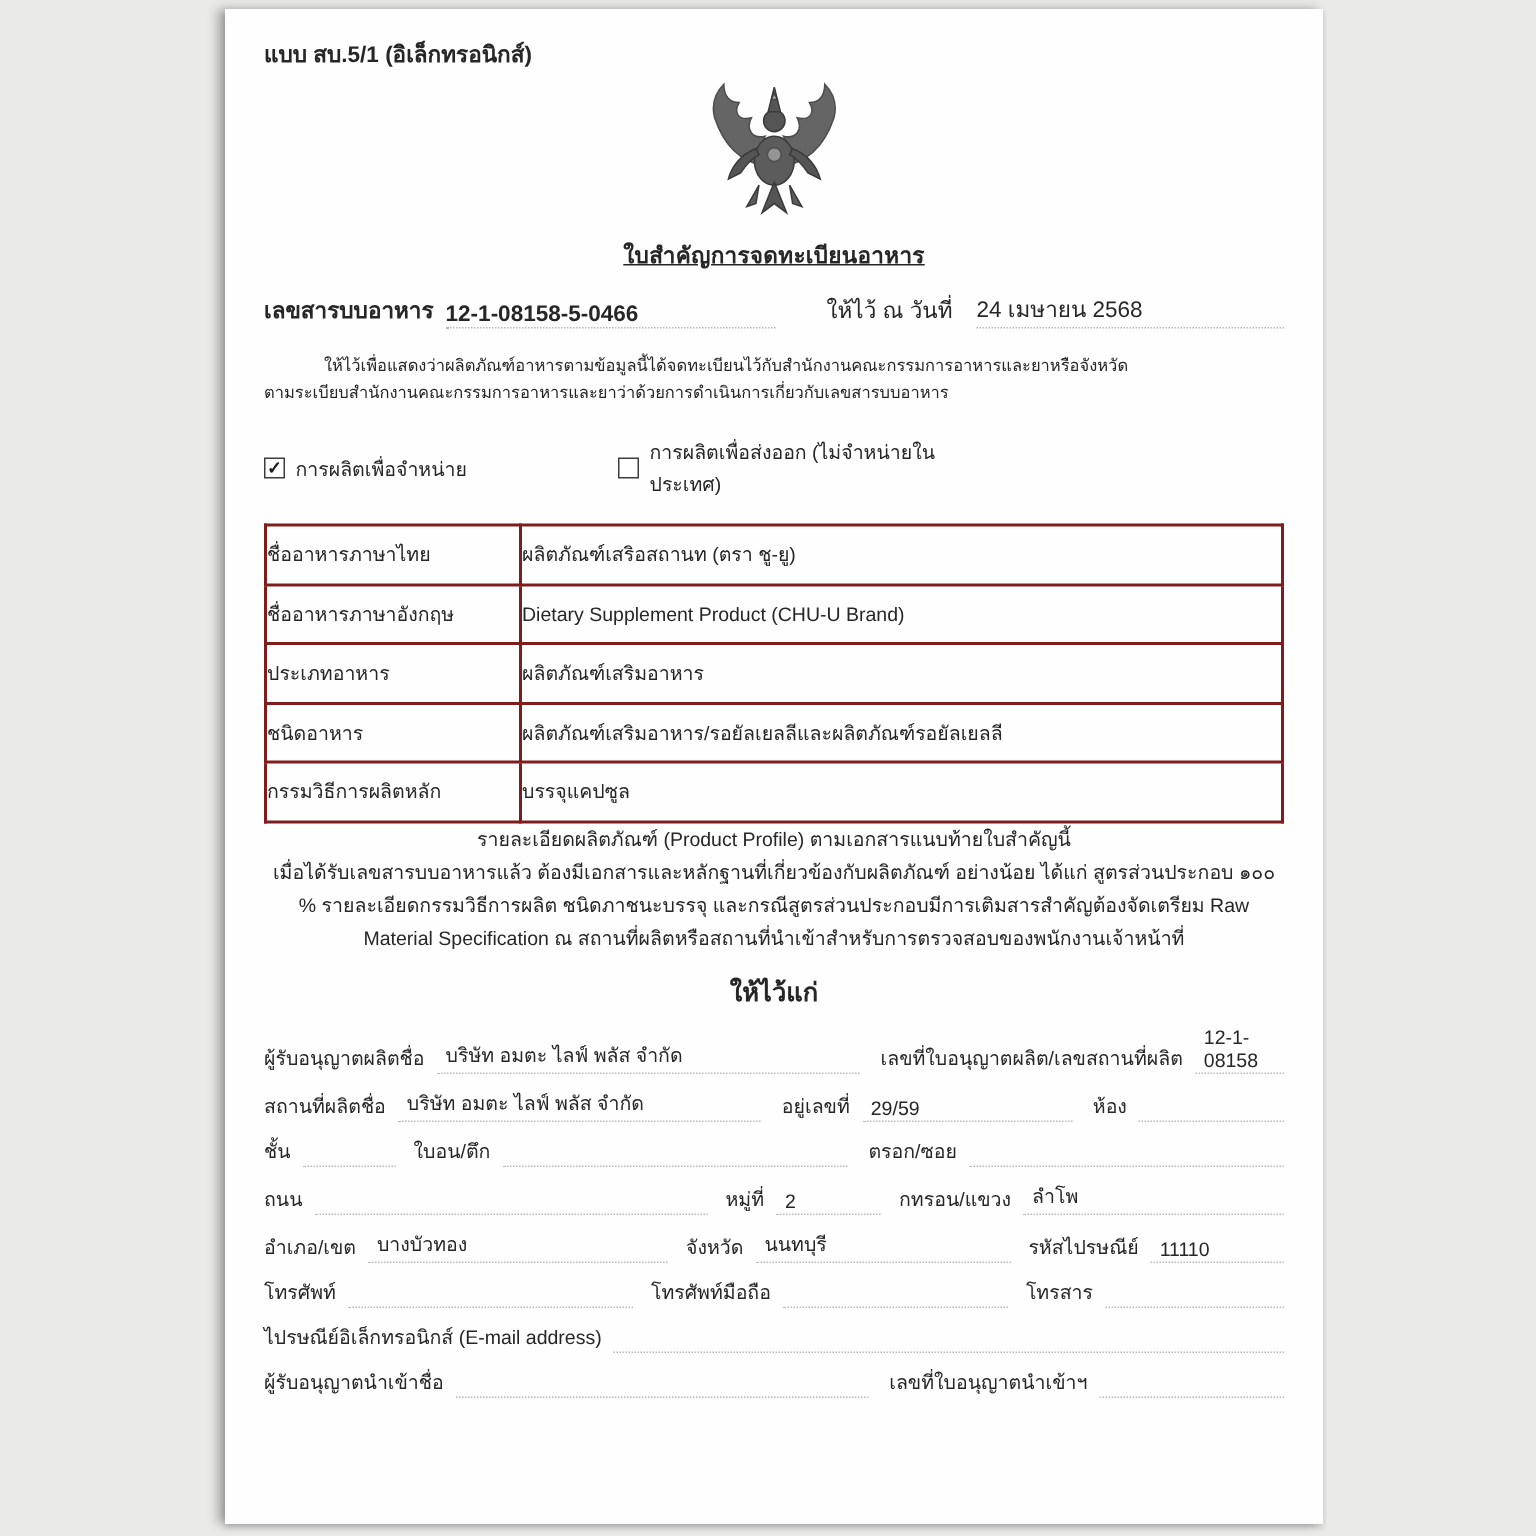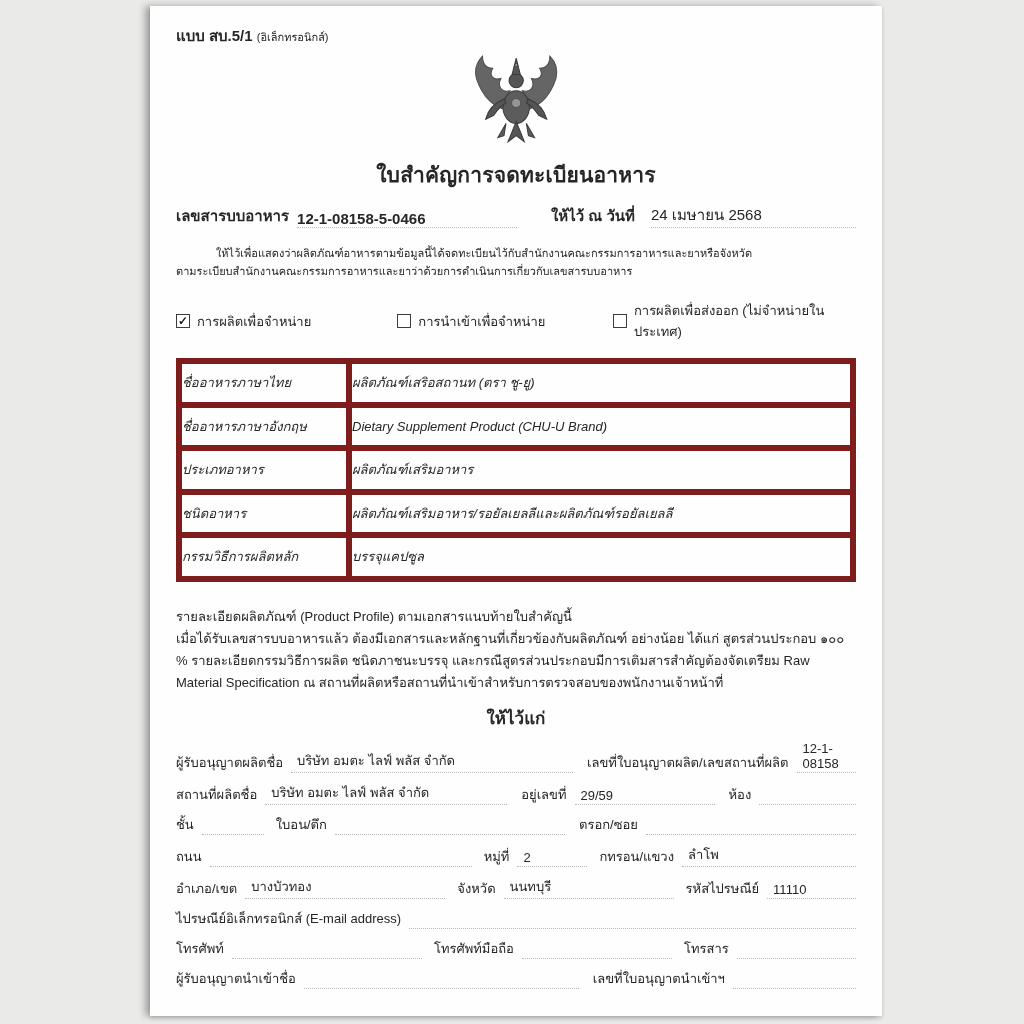--- a/index.html
+++ b/index.html
@@ -5,46 +5,46 @@
   * { margin:0; padding:0; box-sizing:border-box; }
   html,body { width:1024px; height:1024px; background:#eaeae8; font-family:"Liberation Sans", sans-serif; color:#262626; overflow:hidden; }
   .canvas { position:relative; width:1024px; height:1024px; }
   .page {
     position:absolute; left:150px; top:6px; width:732px; height:1010px;
     background:#fefefe;
     box-shadow:-5px 0 7px rgba(0,0,0,.30), 0 2px 4px rgba(0,0,0,.15);
     padding:18px 26px 0 26px;
   }
   .form-code { font-size:15px; font-weight:bold; }
-  .form-code .suffix { font-size:11px; font-weight:normal; }
+  .form-code .suffix { font-size:15px; font-weight:bold; }
   .emblem-wrap { width:100%; text-align:center; margin-top:2px; height:104px; }
-  .doc-title { text-align:center; font-size:21px; font-weight:bold; margin-top:4px; letter-spacing:.2px; }
+  .doc-title { text-align:center; font-size:15px; font-weight:bold; margin-top:4px; letter-spacing:.2px;text-decoration:underline; }
 
   .reg-line { display:flex; margin-top:12px; font-size:15px; align-items:flex-end; }
   .reg-label { font-weight:bold; white-space:nowrap; }
   .dotted { border-bottom:1.5px dotted #b9b9b9; min-height:17px; }
   .reg-number { width:220px; margin-left:8px; font-size:15px; font-weight:bold; }
   .reg-spacer { flex:1; }
-  .issue-label { font-weight:bold; white-space:nowrap; }
+  .issue-label { font-weight:normal; white-space:nowrap; }
   .issue-date { width:205px; margin-left:16px; font-weight:normal; }
 
   .intro { margin-top:16px; font-size:11px; line-height:1.65; }
   .intro .l1 { text-indent:40px; }
 
   .checks { display:flex; margin-top:20px; font-size:13px; }
   .check-item { display:flex; align-items:center; }
   .check-item:nth-child(1){ width:236px; }
   .check-item:nth-child(2){ width:230px; }
   .box { width:14px; height:14px; border:1.4px solid #3c3c3c; margin-right:7px; font-size:12px; line-height:12px; text-align:center; font-weight:bold; color:#1d1d1d; background:#fff; flex:0 0 auto; }
 
   table.ptable { width:100%; border-collapse:collapse; margin-top:16px; font-size:13px; }
-  .ptable td { border:6px solid #7f1d1d; padding:9px 0; vertical-align:middle; line-height:1.5;font-style:italic; }
+  .ptable td { border:2px solid #7f1d1d; padding:9px 0; vertical-align:middle; line-height:1.5; }
   .ptable td.k { width:170px; }
 
-  .profile { margin-top:24px; font-size:13px; line-height:1.7; }
+  .profile { margin-top:0; font-size:13px; line-height:1.7;text-align:center; }
 
   .given-to { text-align:center; font-size:17px; font-weight:bold; margin-top:10px; }
 
   .frm { margin-top:10px; font-size:13px; }
   .frow { display:flex; align-items:flex-end; margin-top:9px; }
   .flabel { white-space:nowrap; padding-right:8px; }
   .fval { border-bottom:1.5px dotted #b9b9b9; min-height:16px; padding:0 4px 1px 6px; }
   .grow { flex:1; }
   .emblem-svg { height:102px; }
 </style>
@@ -101,24 +101,20 @@
     <div>ตามระเบียบสำนักงานคณะกรรมการอาหารและยาว่าด้วยการดำเนินการเกี่ยวกับเลขสารบบอาหาร</div>
   </div>
 
   <div class="checks">
     <div class="check-item">
       <span class="box">✓</span>
       <span>การผลิตเพื่อจำหน่าย</span>
     </div>
     <div class="check-item">
       <span class="box"></span>
-      <span>การนำเข้าเพื่อจำหน่าย</span>
-    </div>
-    <div class="check-item">
-      <span class="box"></span>
       <span>การผลิตเพื่อส่งออก (ไม่จำหน่ายในประเทศ)</span>
     </div>
   </div>
 
   <table class="ptable">
     <tbody>
       <tr>
         <td class="k">ชื่ออาหารภาษาไทย</td>
         <td>ผลิตภัณฑ์เสริอสถานท (ตรา ชู-ยู)</td>
       </tr>
@@ -187,34 +183,34 @@
     <div class="frow">
       <span class="flabel">อำเภอ/เขต</span>
       <span class="fval" style="width:200px">บางบัวทอง</span>
       <span class="flabel" style="margin-left:12px">จังหวัด</span>
       <span class="fval" style="width:170px">นนทบุรี</span>
       <span class="flabel" style="margin-left:12px">รหัสไปรษณีย์</span>
       <span class="fval grow">11110</span>
     </div>
 
     <div class="frow">
-      <span class="flabel">ไปรษณีย์อิเล็กทรอนิกส์ (E-mail address)</span>
-      <span class="fval grow"></span>
-    </div>
-
-    <div class="frow">
       <span class="flabel">โทรศัพท์</span>
       <span class="fval" style="width:190px"></span>
       <span class="flabel" style="margin-left:12px">โทรศัพท์มือถือ</span>
       <span class="fval" style="width:150px"></span>
       <span class="flabel" style="margin-left:12px">โทรสาร</span>
       <span class="fval grow"></span>
     </div>
 
     <div class="frow">
+      <span class="flabel">ไปรษณีย์อิเล็กทรอนิกส์ (E-mail address)</span>
+      <span class="fval grow"></span>
+    </div>
+
+    <div class="frow">
       <span class="flabel">ผู้รับอนุญาตนำเข้าชื่อ</span>
       <span class="fval" style="width:275px"></span>
       <span class="flabel" style="margin-left:14px">เลขที่ใบอนุญาตนำเข้าฯ</span>
       <span class="fval grow"></span>
     </div>
 
   </div>
 
 </div>
 </div>

